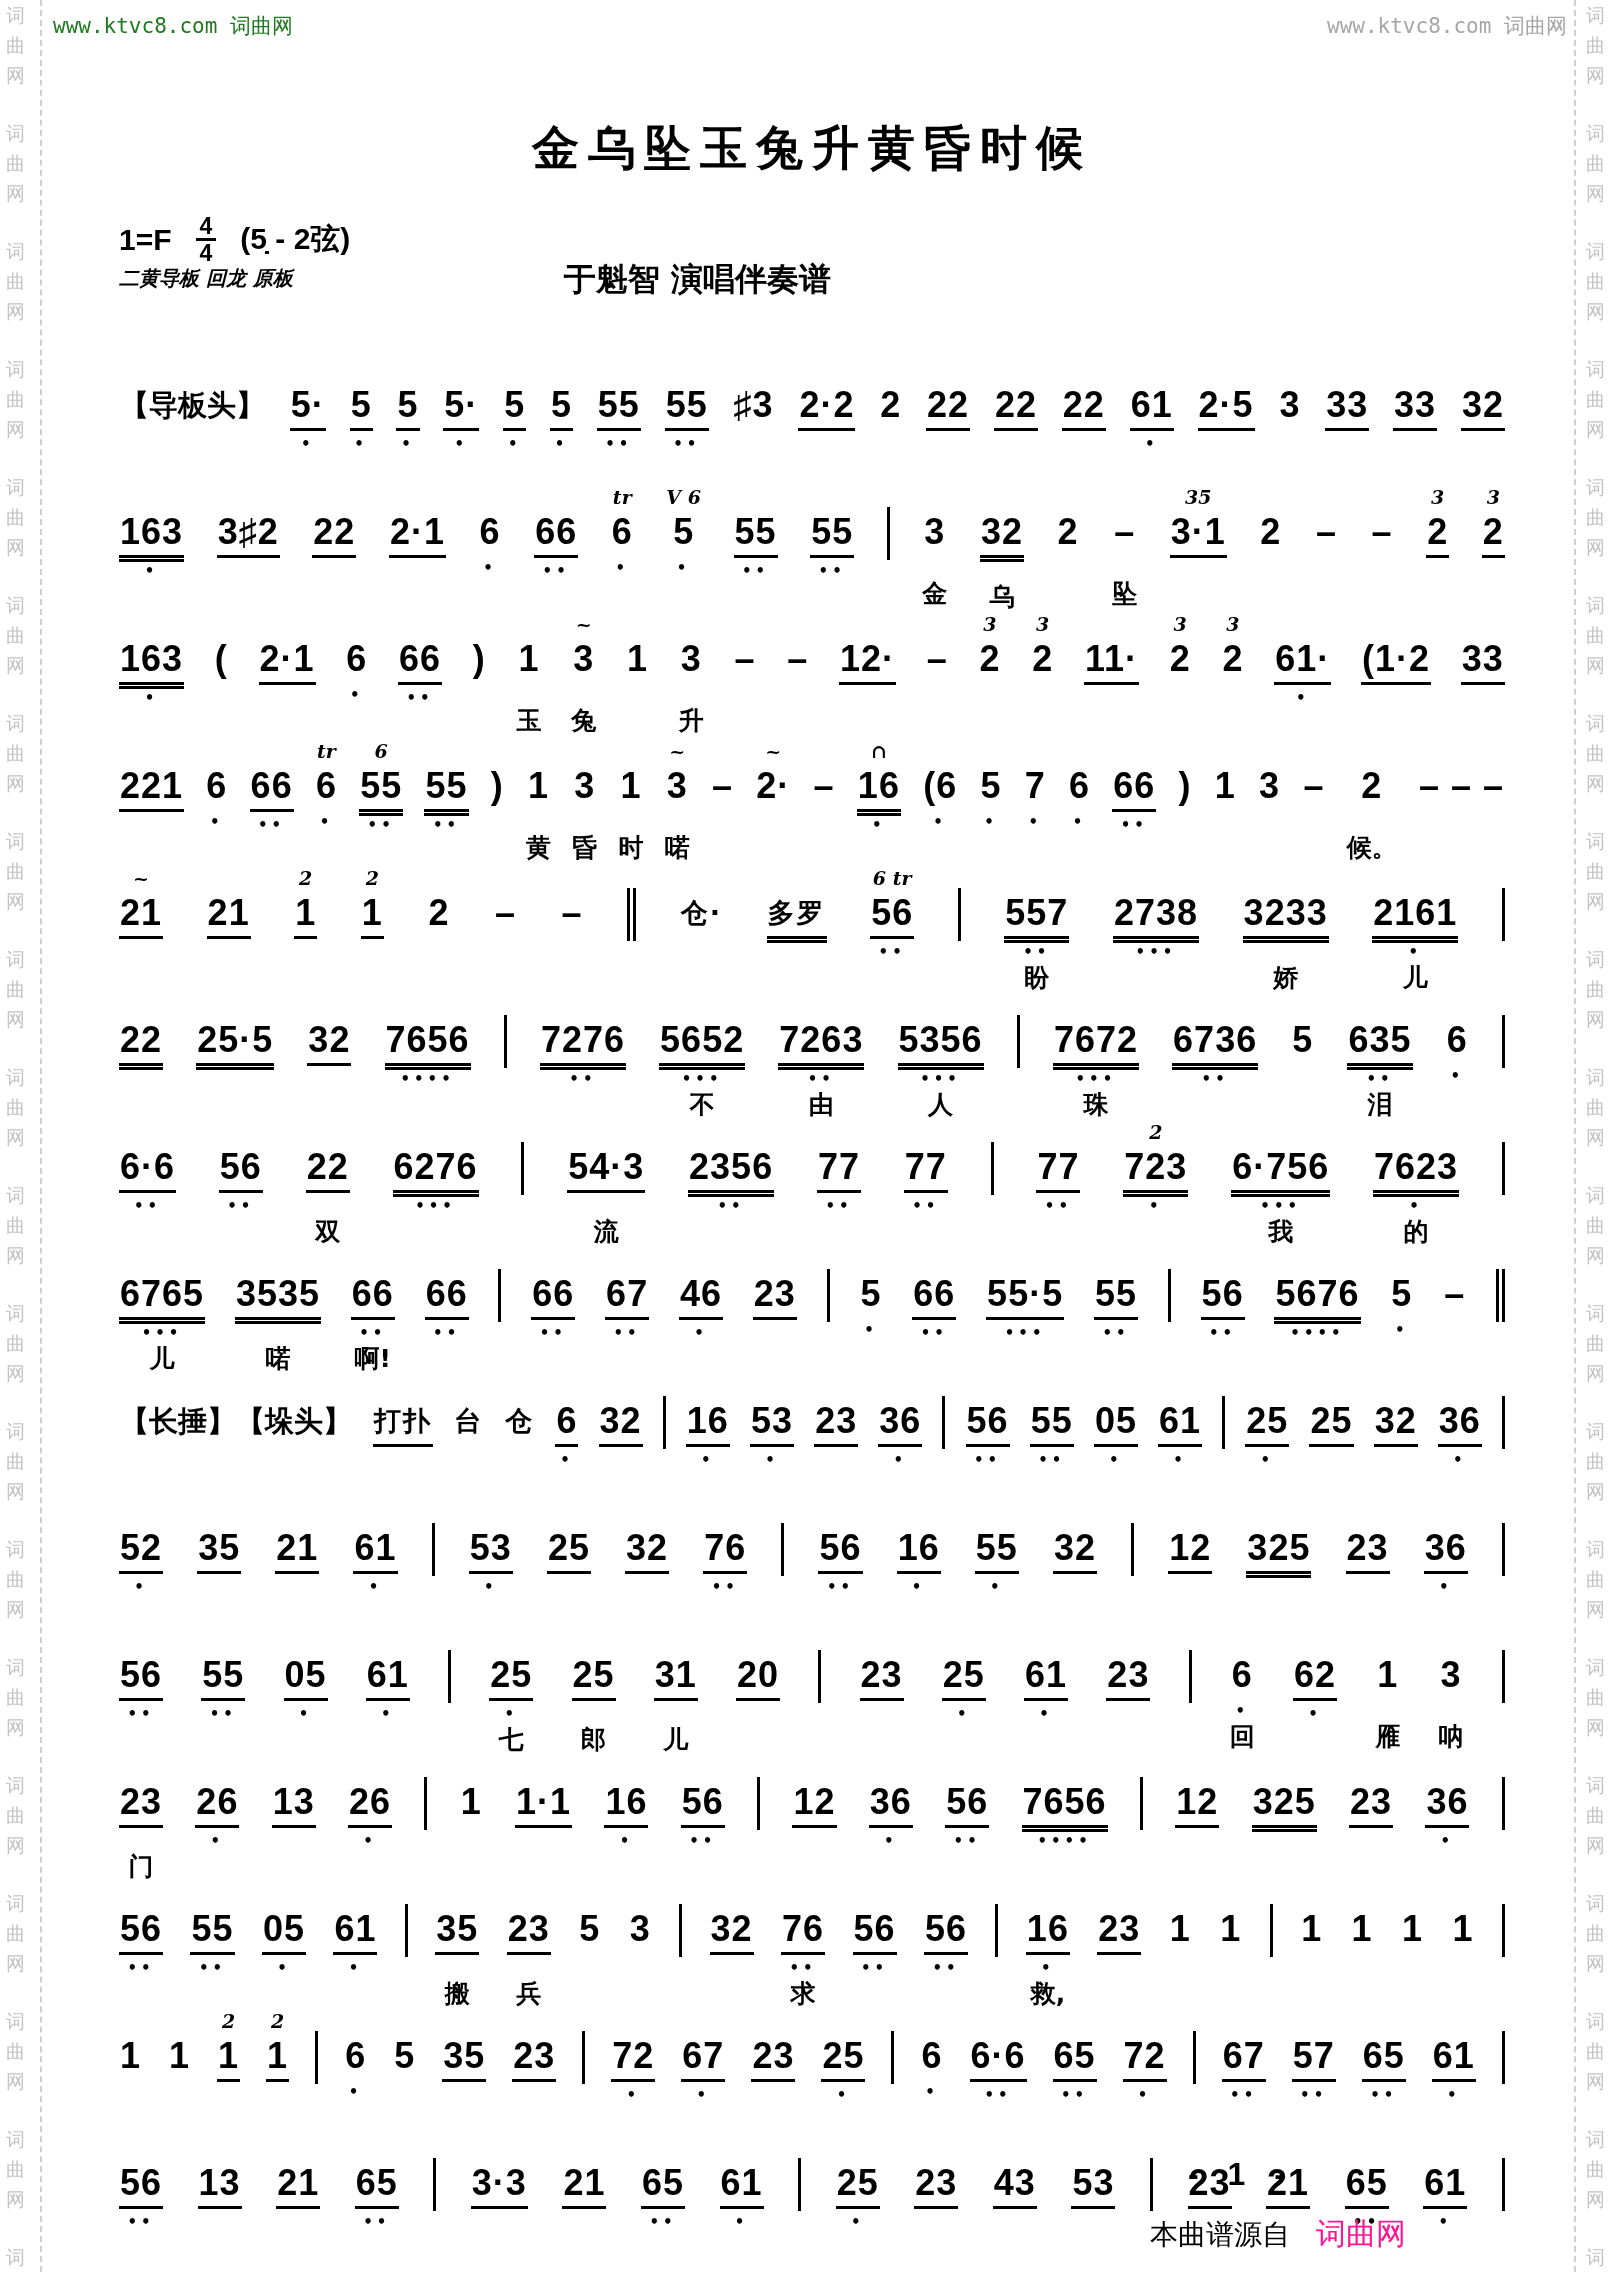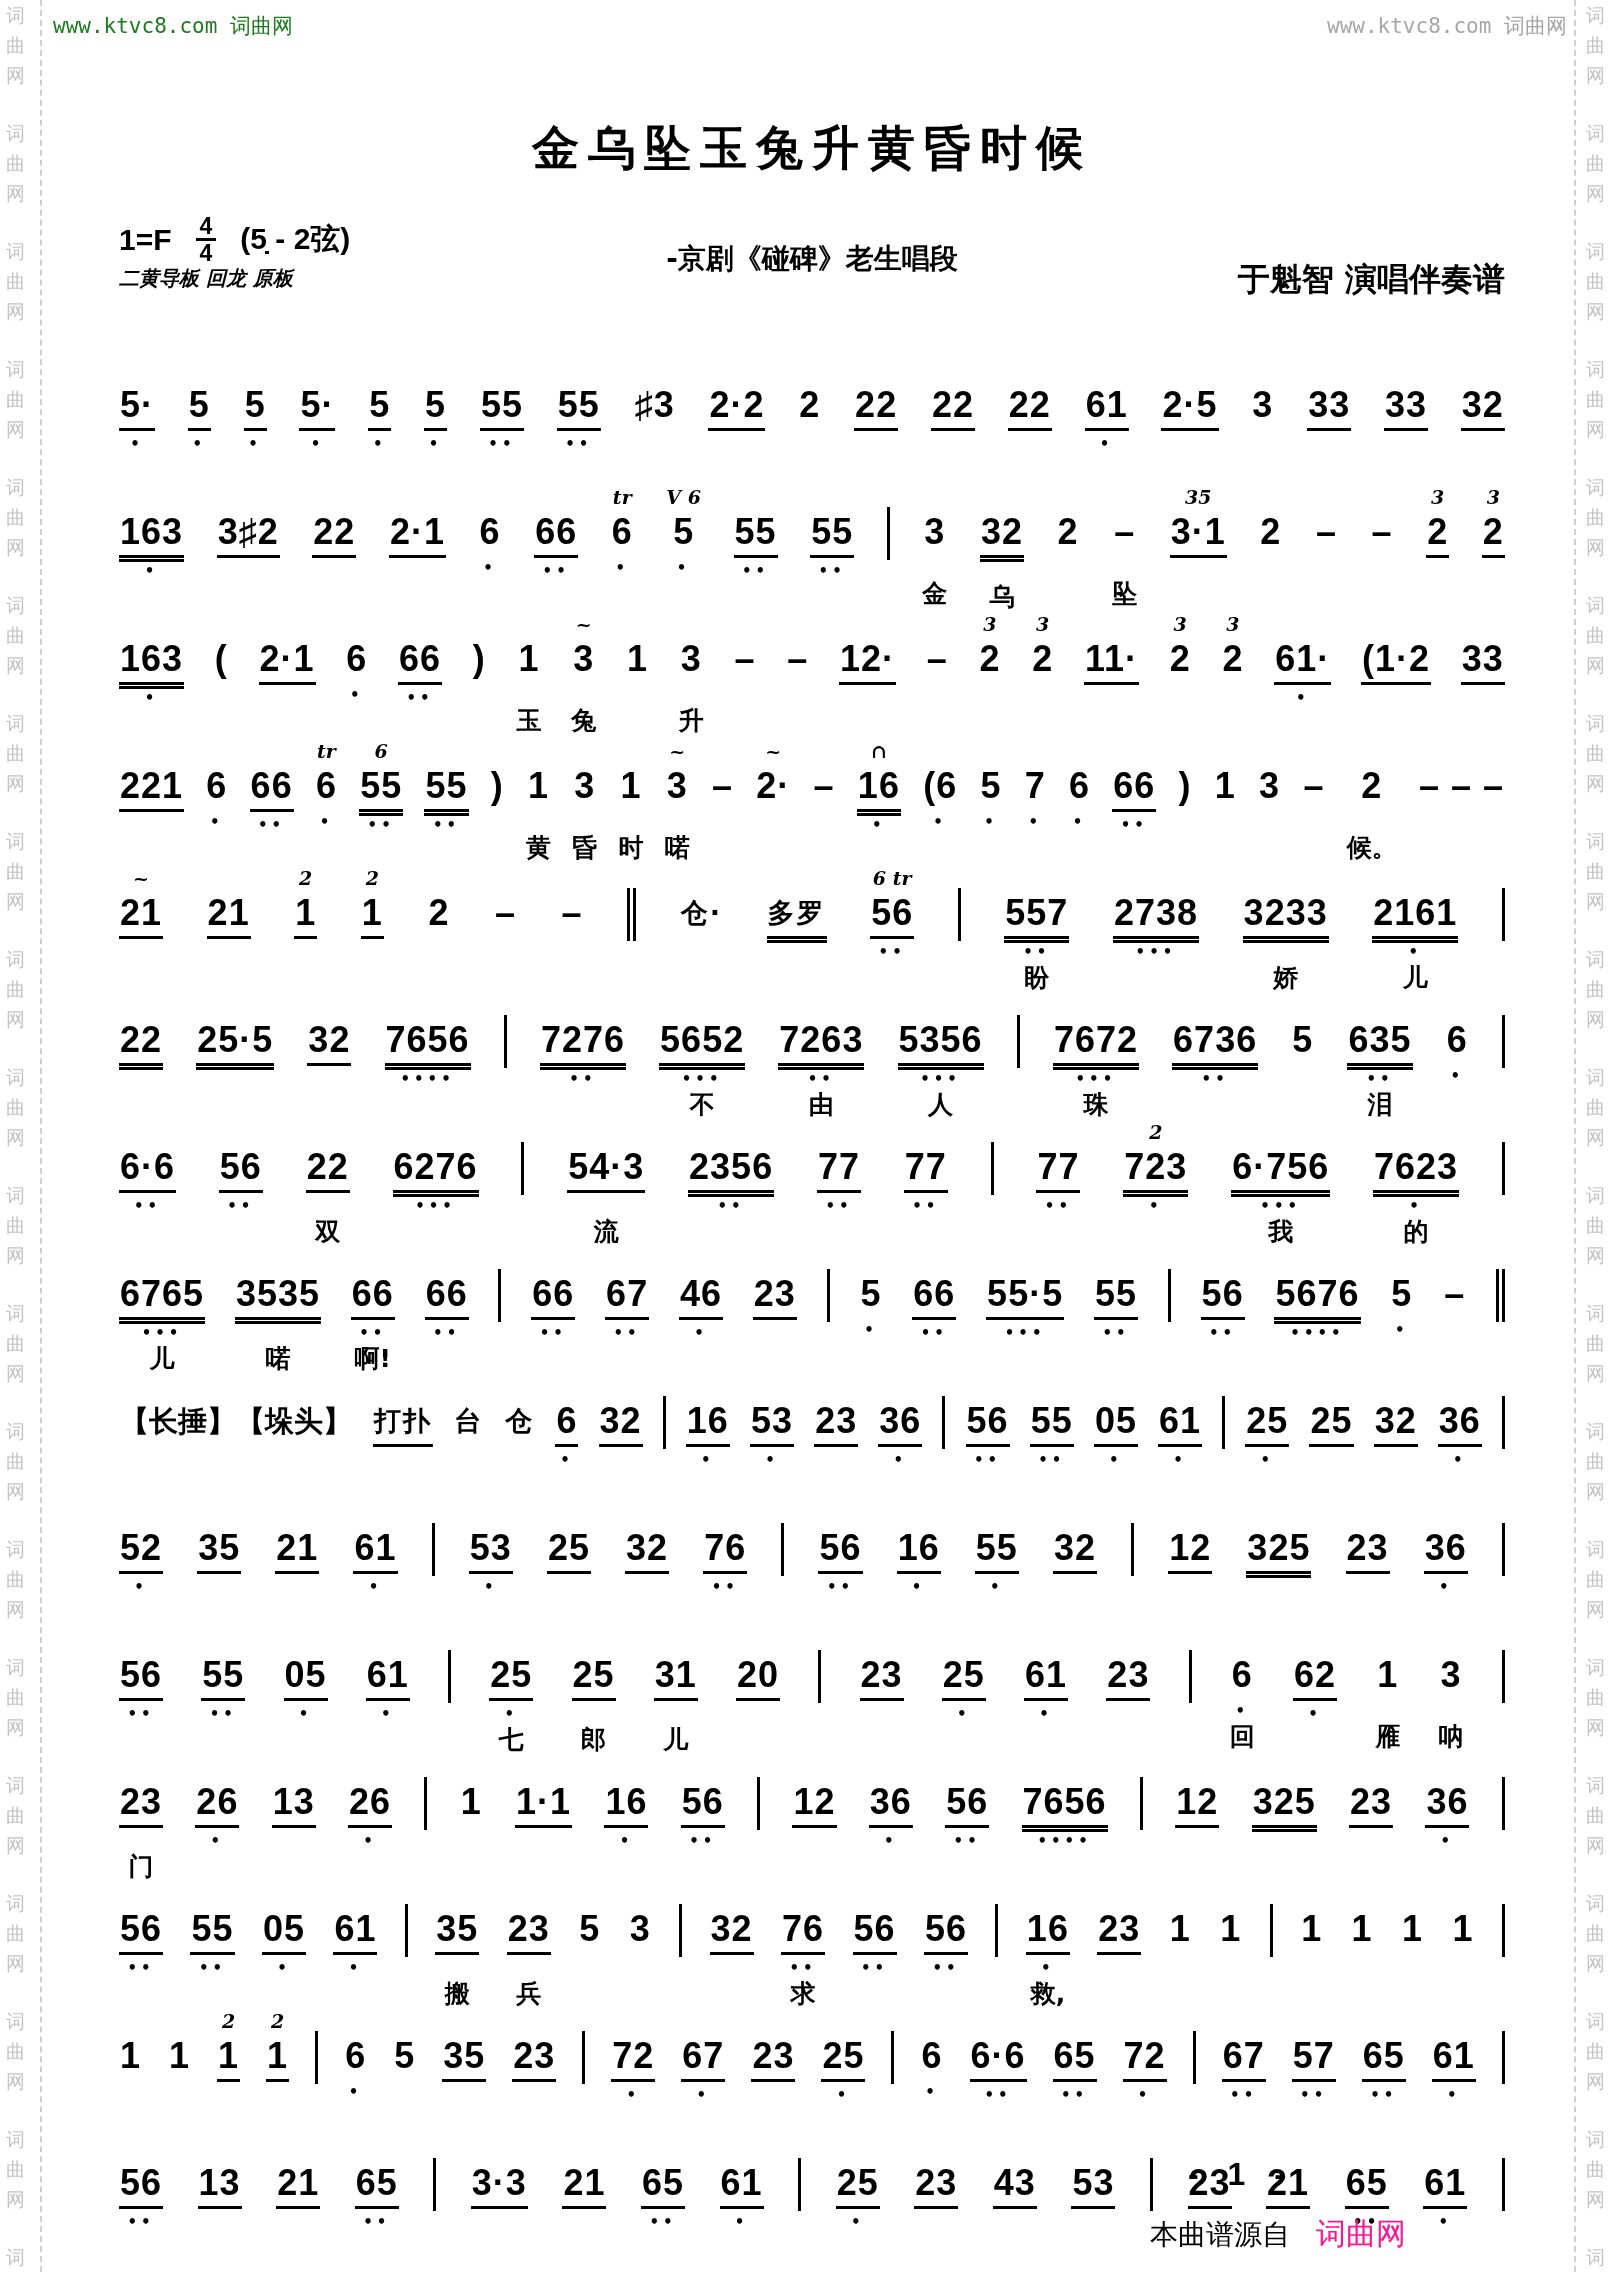--- a/index.html
+++ b/index.html
@@ -228,26 +228,31 @@
       <div class="keyline">
         <span>1=F</span>
         <span class="meter">
           <span class="num">4</span>
           <span class="den">4</span>
         </span>
         <span>(5̣ - 2弦)</span>
       </div>
       <div class="banqiang">二黄导板 回龙 原板</div>
     </div>
-    <div class="subtitle">-京剧《碰碑》老生唱段</div>
     <div class="credit">于魁智 演唱伴奏谱</div>
   </div>
 
   <div class="score">
       <div class="music-line">
+        <span class="token label">
+          <span class="tk-above"></span>
+          <span class="tk-main">【导板头】</span>
+          <span class="tk-below"></span>
+          <span class="tk-lyric"></span>
+        </span>
         <span class="token">
           <span class="tk-above"></span>
           <span class="tk-main u1">5·</span>
           <span class="tk-below">•</span>
           <span class="tk-lyric"></span>
         </span>
         <span class="token">
           <span class="tk-above"></span>
           <span class="tk-main u1">5</span>
           <span class="tk-below">•</span>

